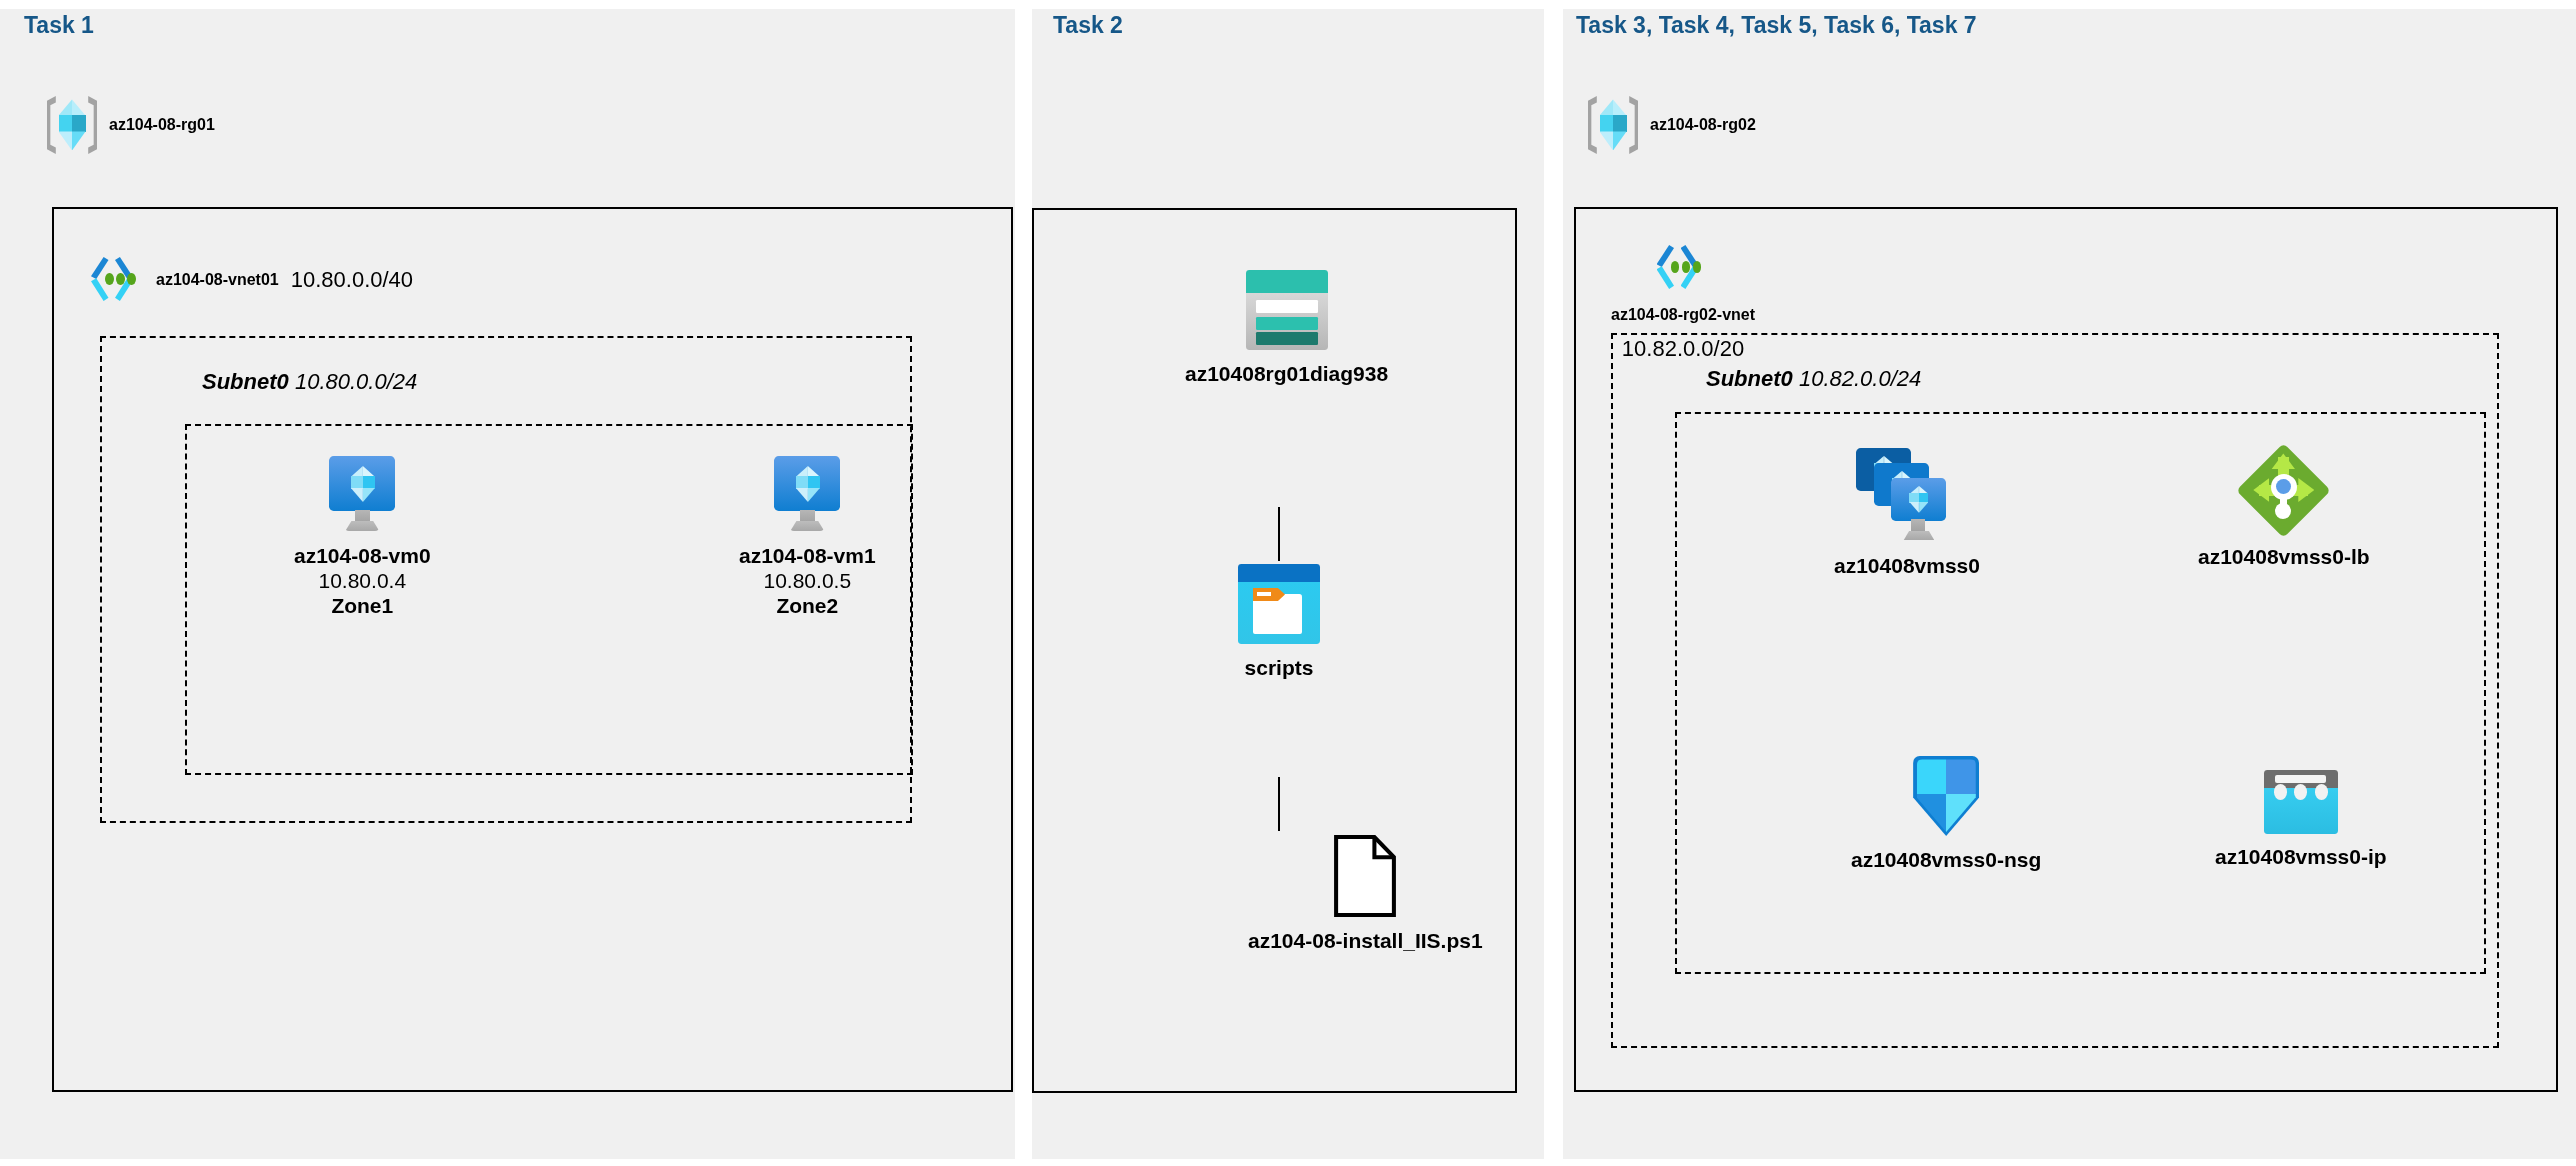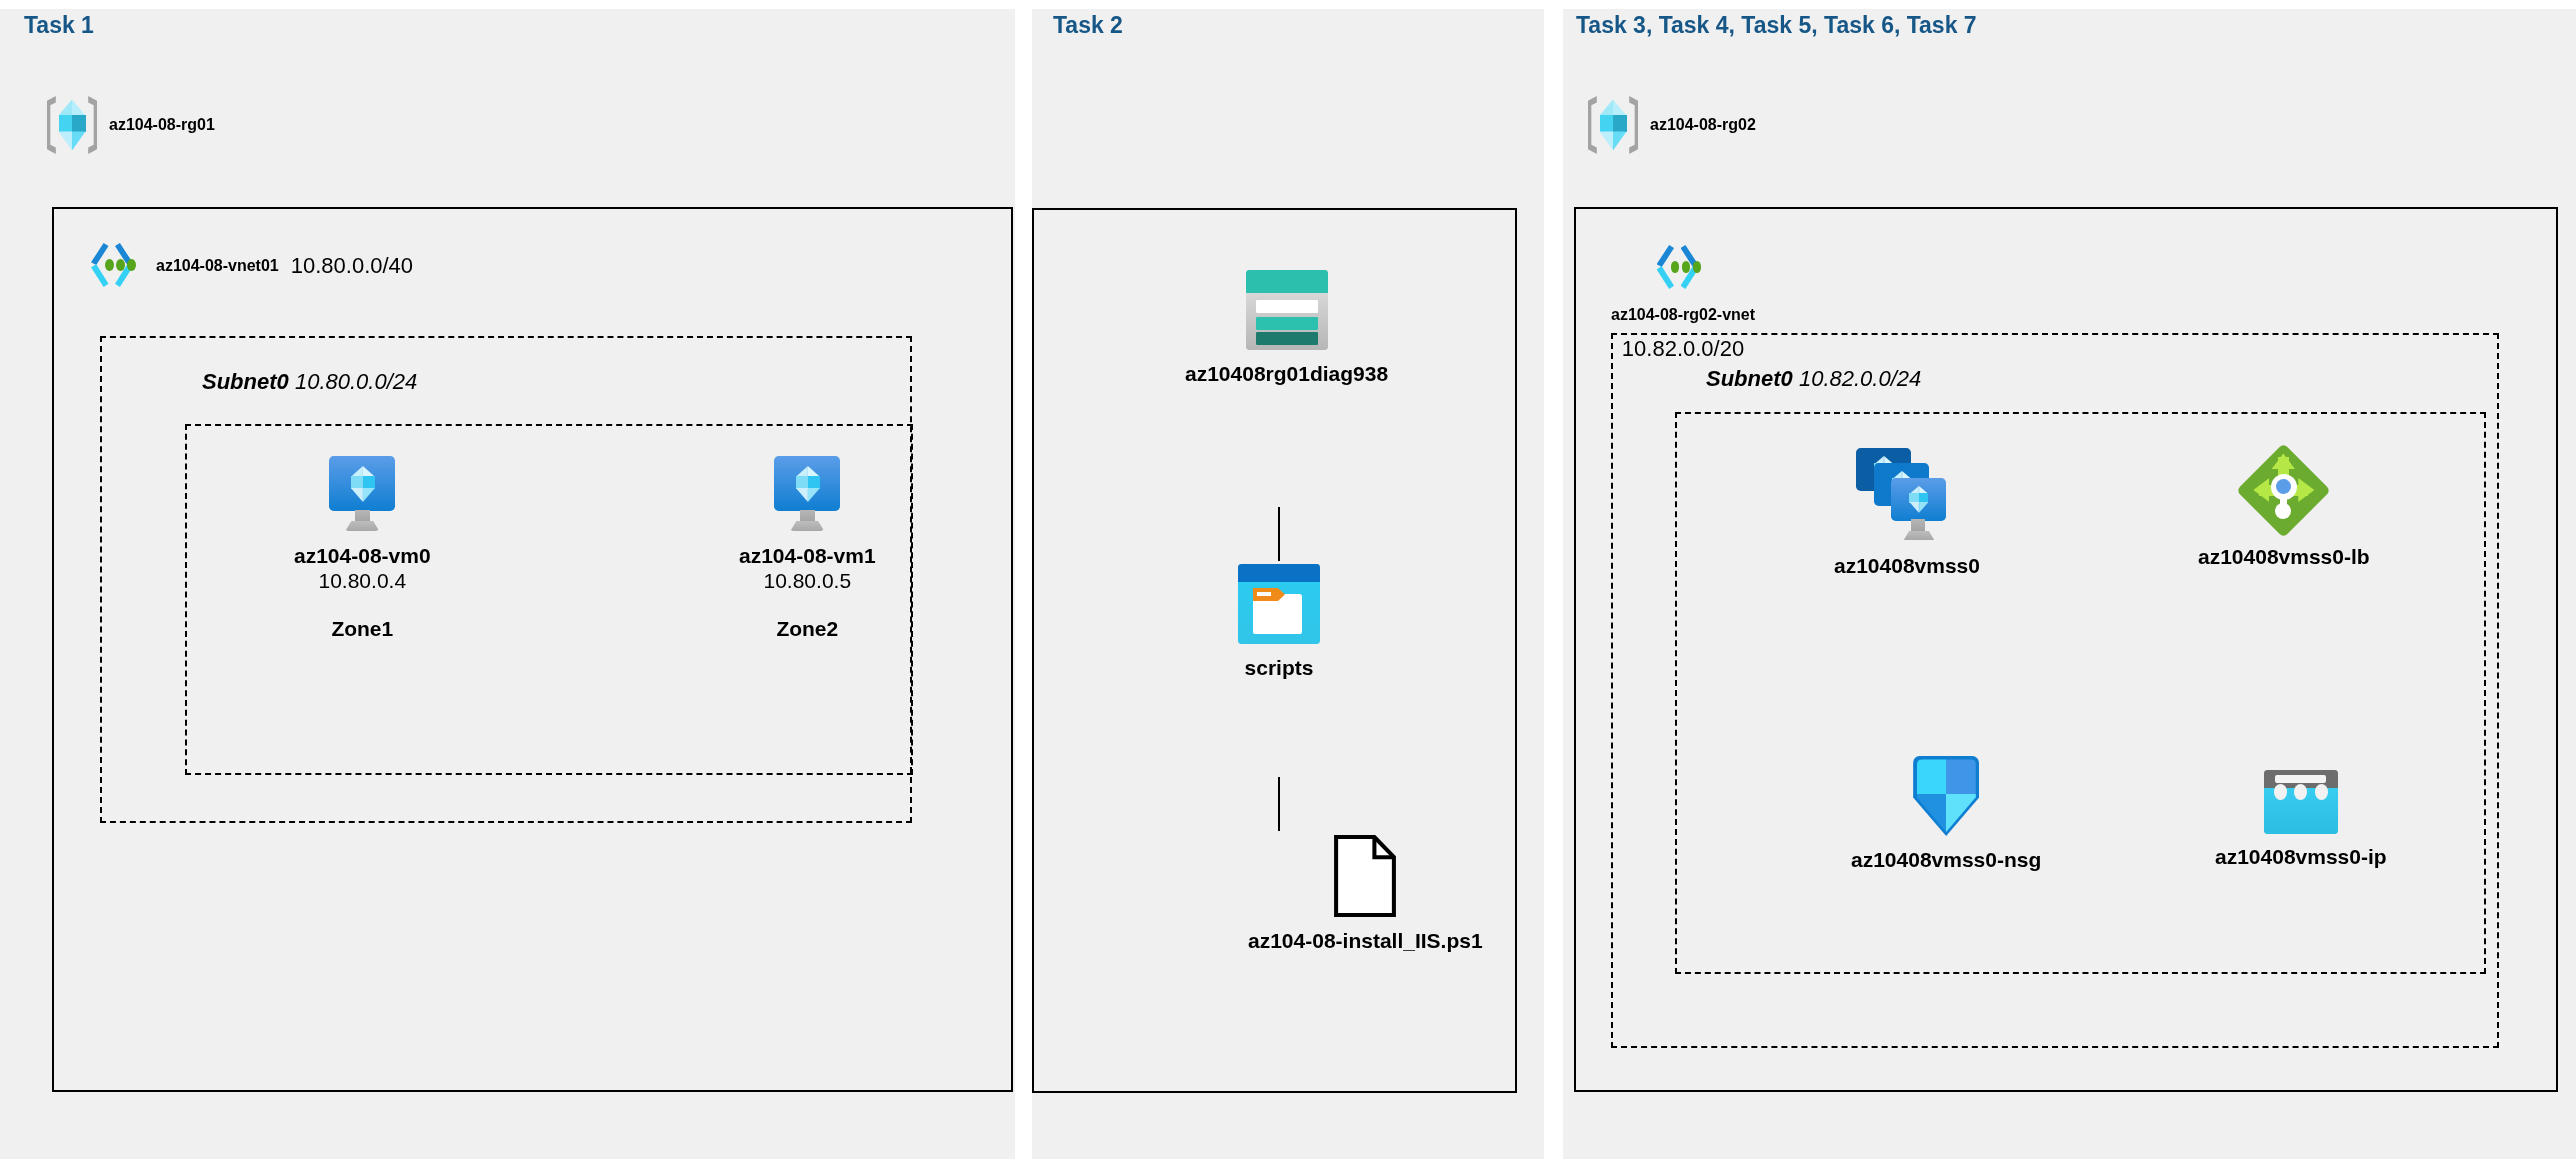--- a/index.html
+++ b/index.html
@@ -87,21 +87,20 @@
   .node .sub {
     font-size: 21px;
     font-weight: normal;
     color: #000;
     line-height: 1.22;
   }
   .node .zone {
     font-size: 21px;
     font-weight: bold;
     color: #000;
-    margin-top: 23px;
   }
 
   .connector {
     position: absolute;
     width: 2px;
     background: #000;
   }
 
   
 
@@ -372,21 +371,21 @@
       <i class="q4"></i>
         <i class="q5"></i>
         <i class="q6"></i>
     </div>
   </div>
   <div class="name">az104-08-rg01</div>
 </div>
 
 <div class="solid-box" style="left:52px; top:207px; width:961px; height:885px;"></div>
 
-<div class="hdr" style="left:91px; top:239px;justify-content:flex-end;">
+<div class="hdr" style="left:91px; top:253px;justify-content:flex-end;">
   <div class="ico-vnet">
     <div class="chev a">
         <span class="up"></span>
         <span class="dn"></span>
       </div>
     <div class="chev b">
         <span class="up"></span>
         <span class="dn"></span>
       </div>
     <div class="dot d1"></div>

